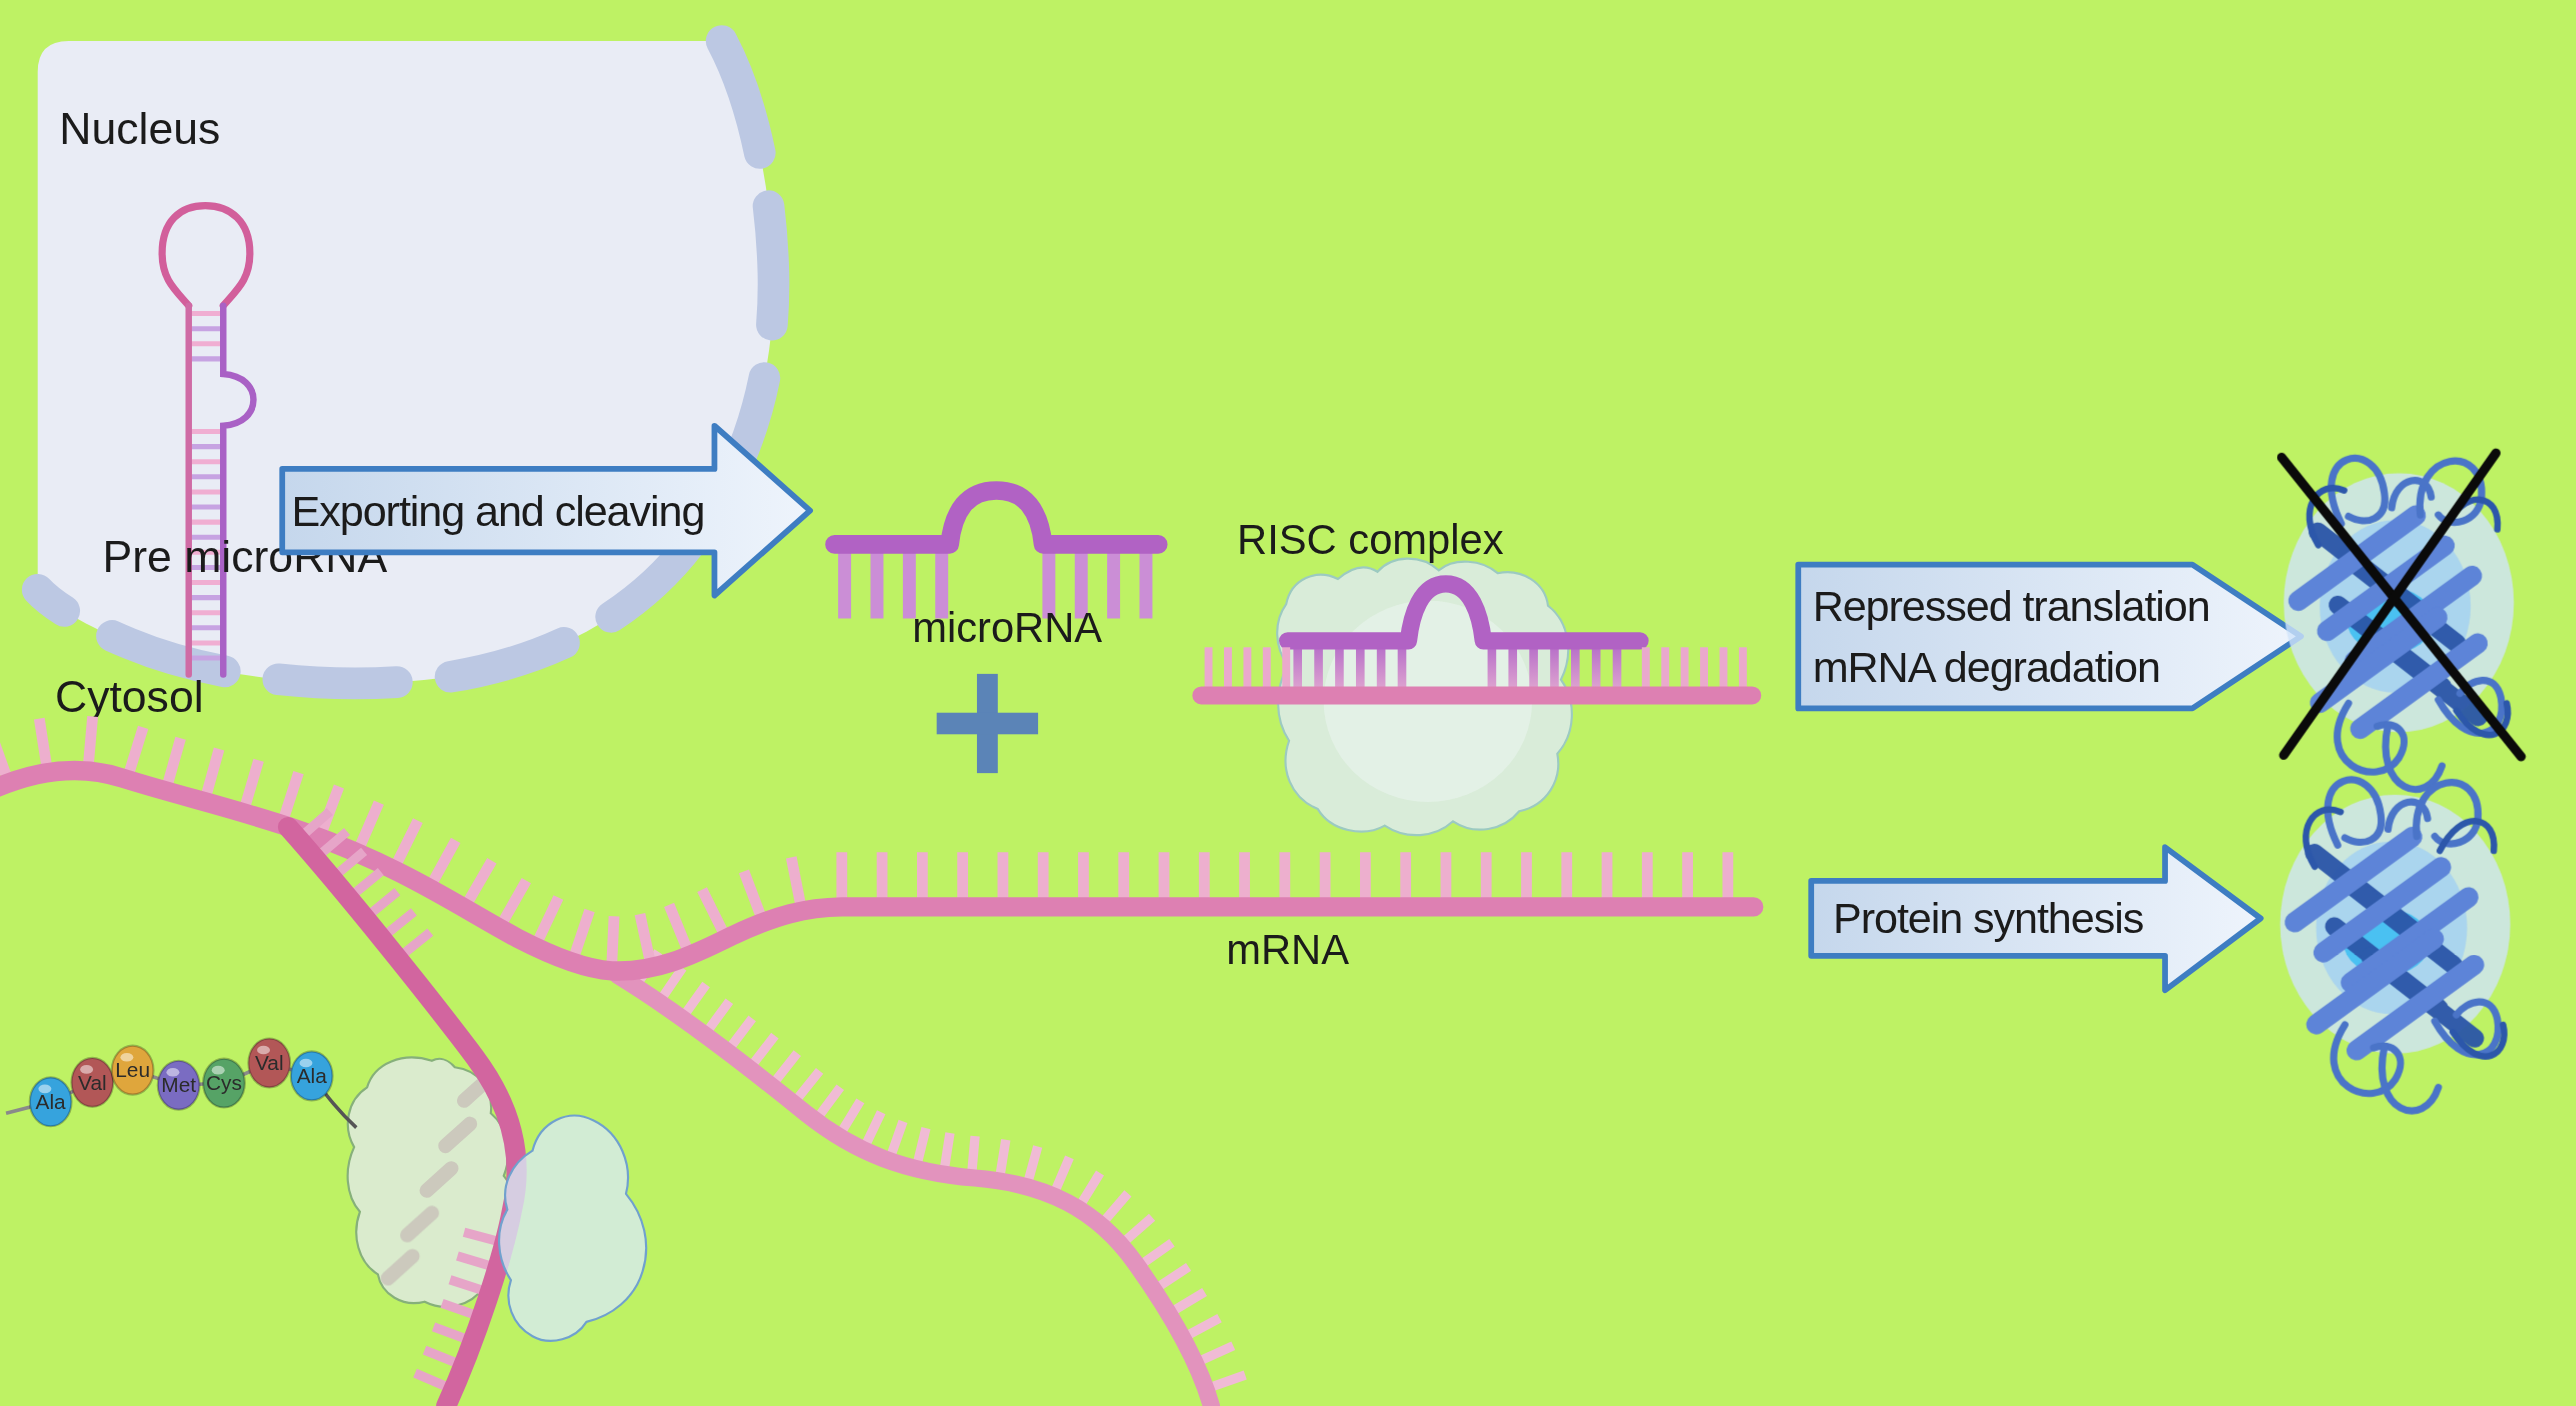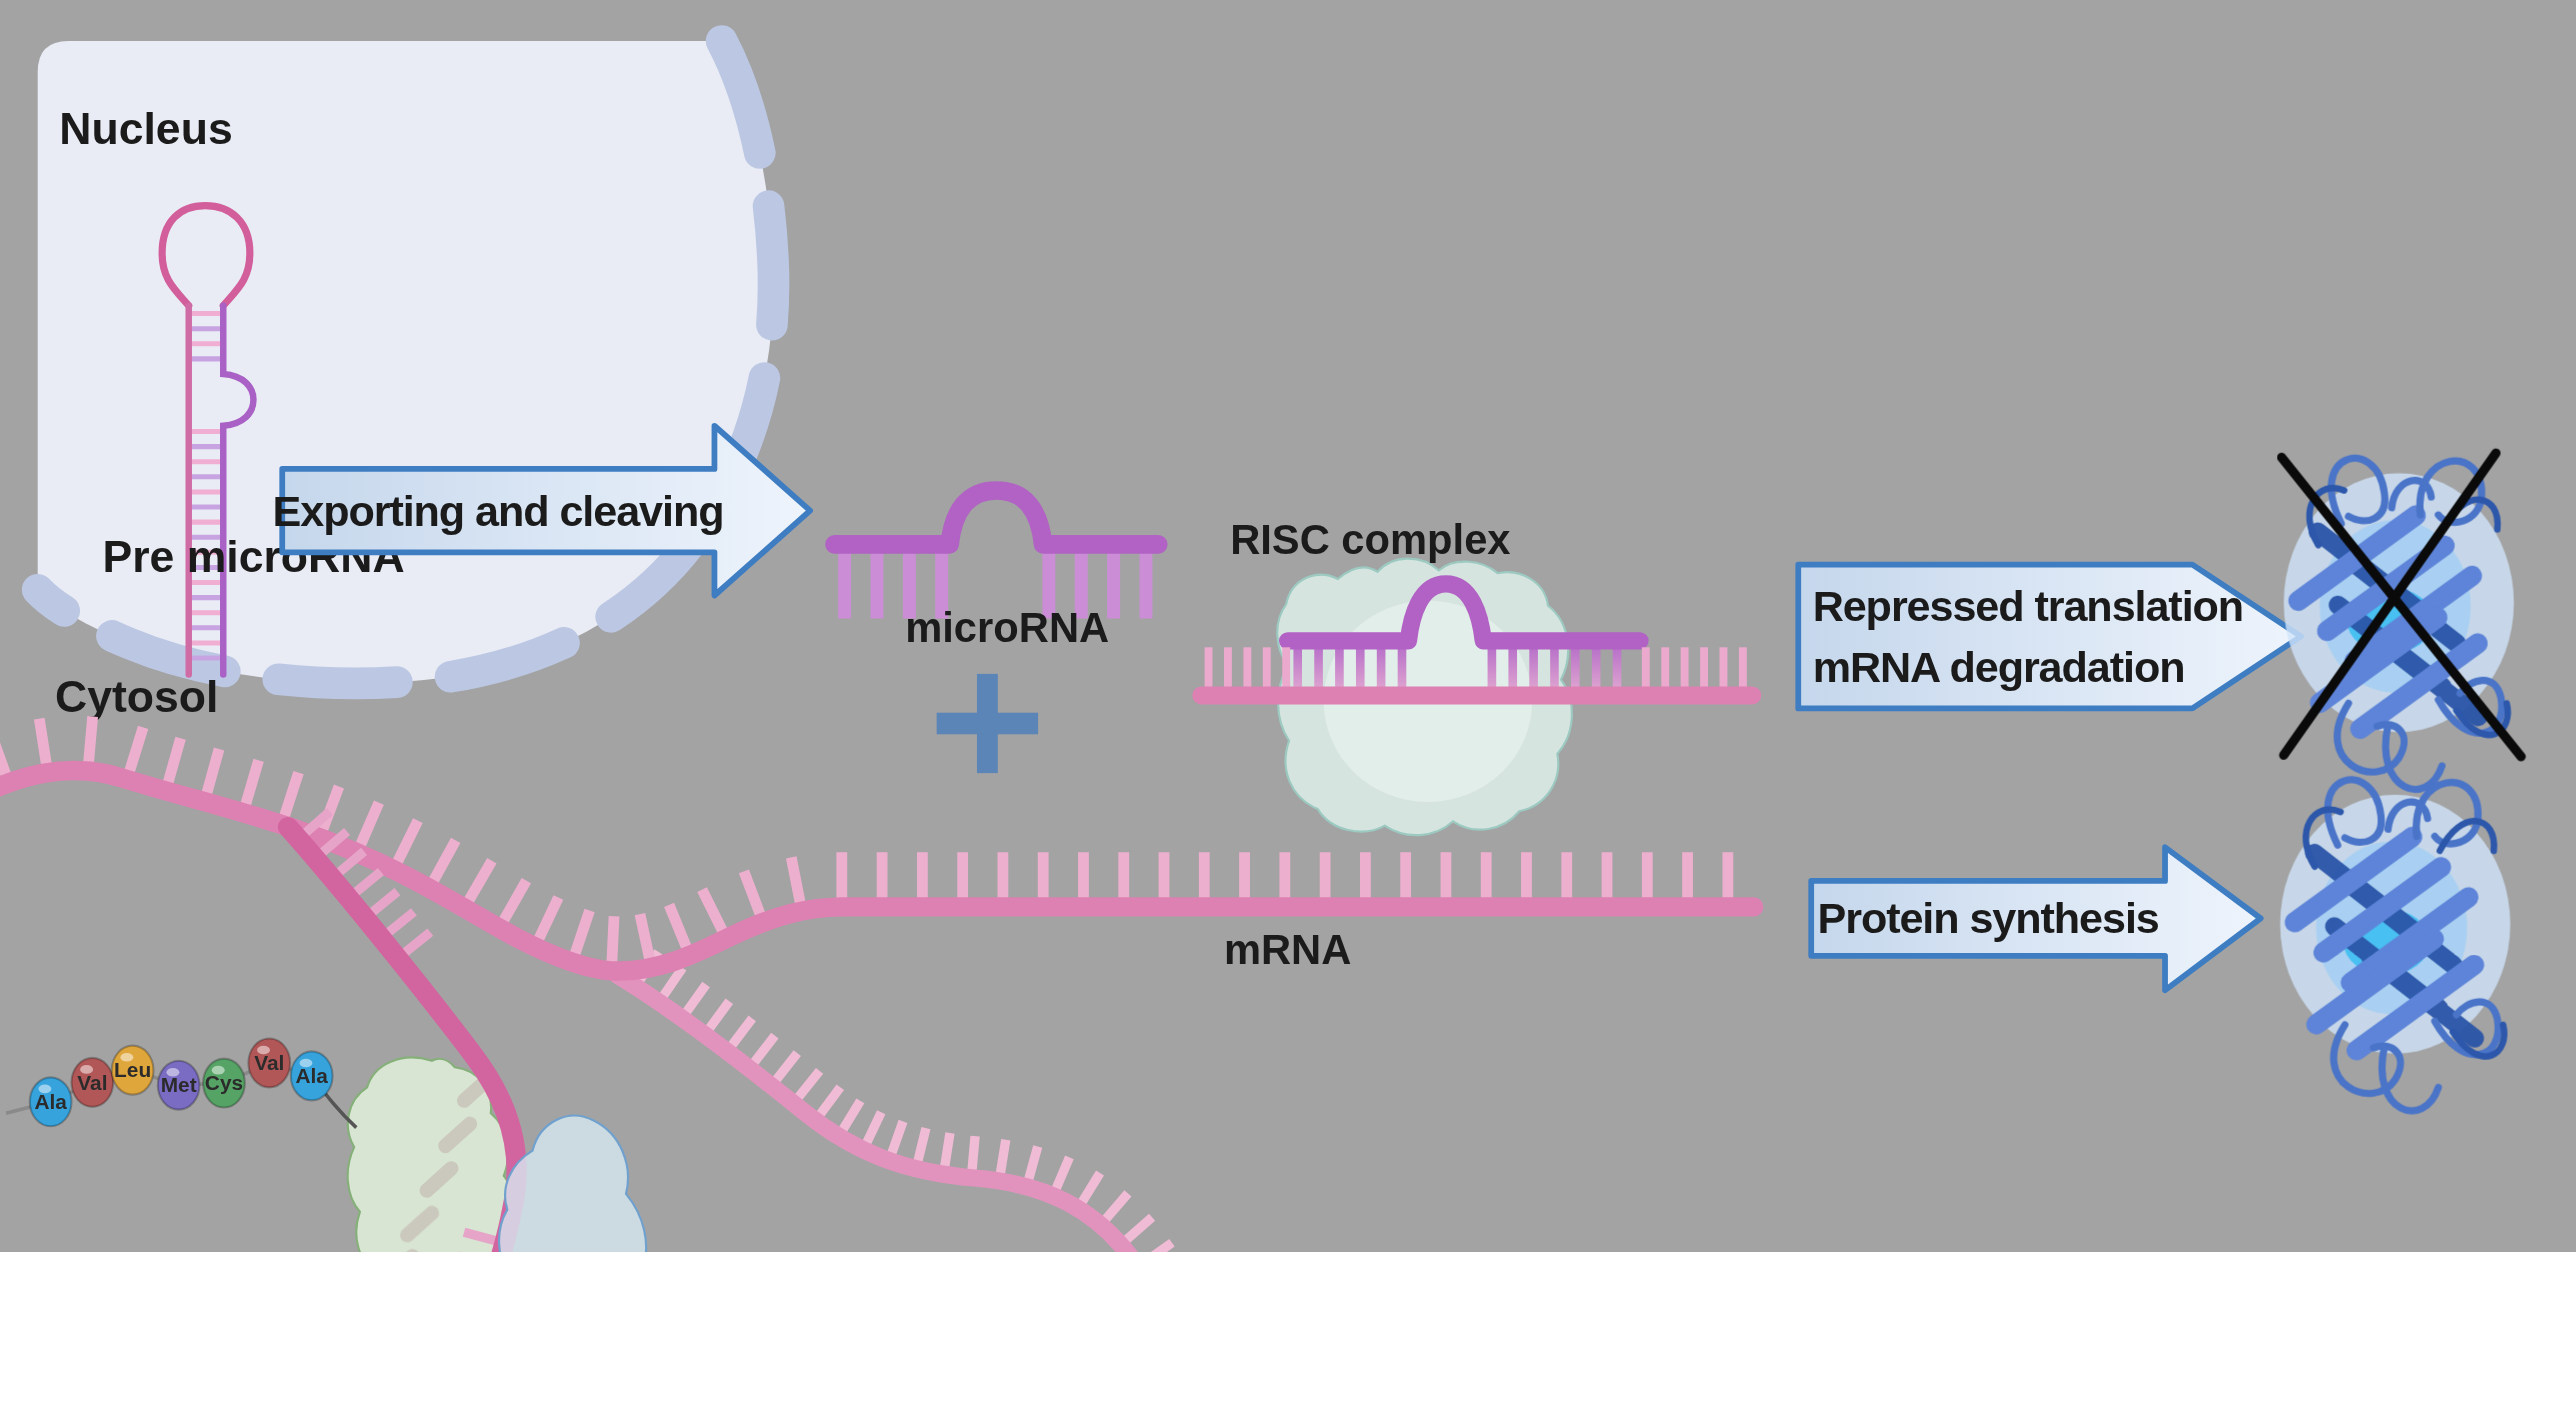--- a/index.html
+++ b/index.html
@@ -1,16 +1,16 @@
 <!DOCTYPE html>
 <html style="font-size:11.5px"><head>
 <meta charset="utf-8">
 <style>
   html,body{margin:0;padding:0;background:#ffffff;}
-  .stage{position:relative;width:2576px;height:1252px;background:#a3a3a3;overflow:hidden;font-weight:bold;}
+  .stage{position:relative;width:2576px;height:1406px;background:#bef264;overflow:hidden;}
   svg{position:absolute;left:0;top:0;}
   text{font-family:"Liberation Sans", sans-serif;fill:#1b1b1b;}
   .lbl{font-size:62px;}
   .lbl-mid{font-size:58px;}
   .arrow-lbl{font-size:60px;letter-spacing:-1.5px;}
   .bead-lbl{font-size:29px;fill:#2b2b2b;}
 </style>
 </head>
 <body>
 

